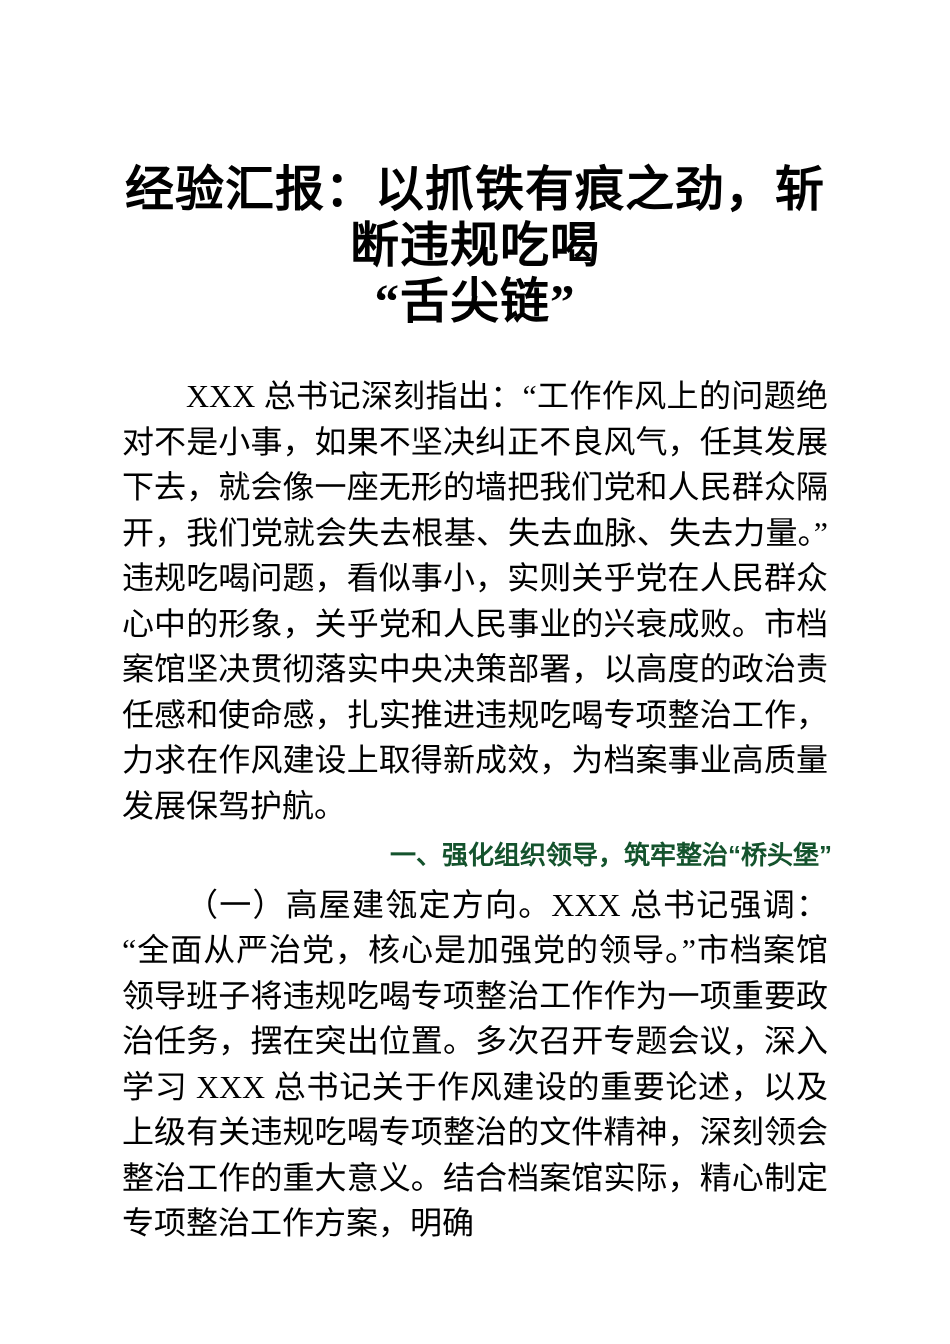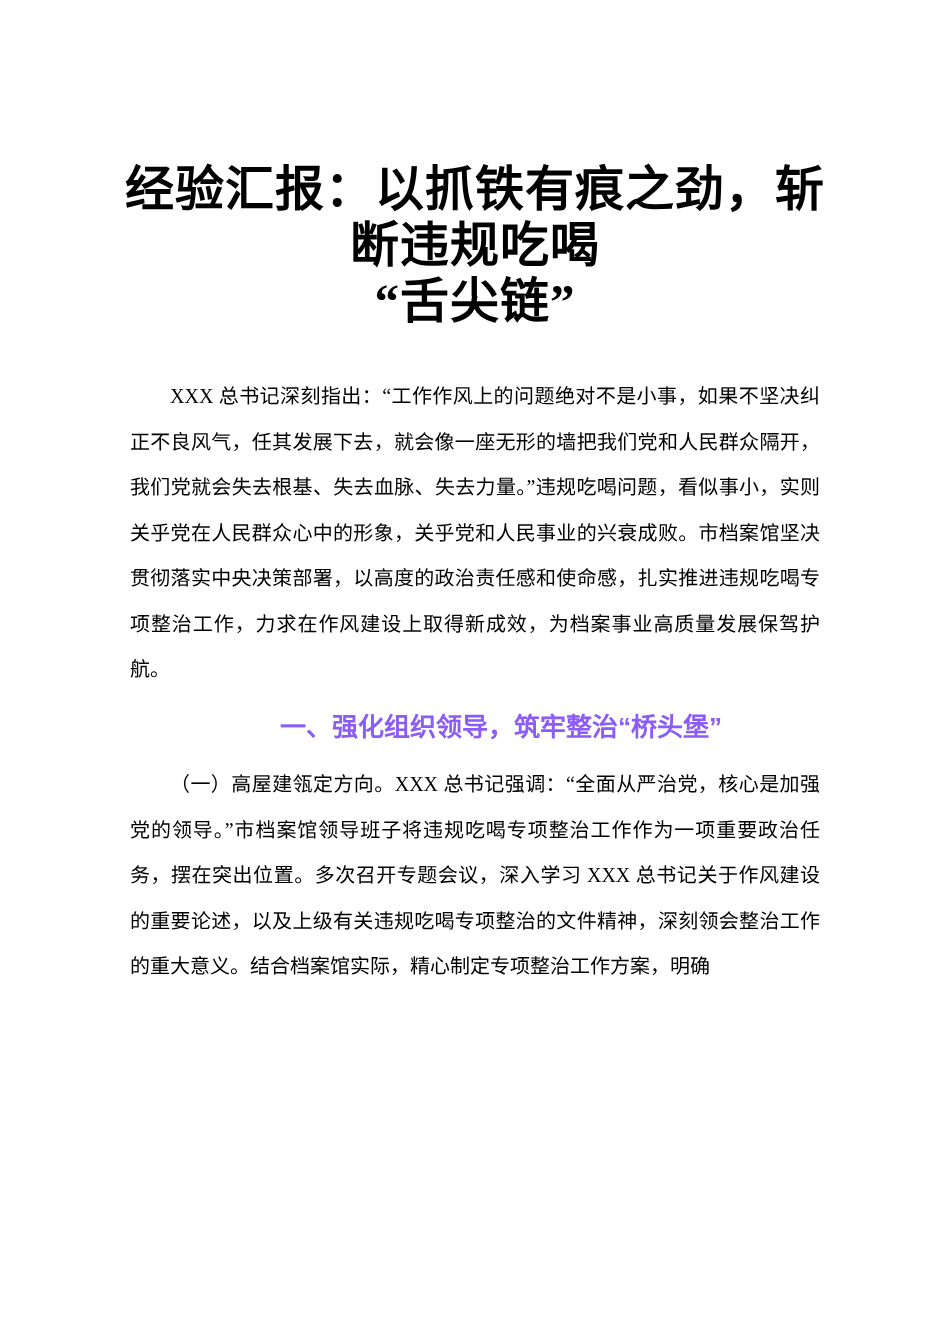--- a/index.html
+++ b/index.html
@@ -25,35 +25,35 @@
     line-height: 56px;
     text-align: center;
     color: #000000;
     margin: 0 0 44px 0;
     white-space: pre-line;
     letter-spacing: 1px;
   }
   .body-para {
     font-family: "Liberation Serif", "DejaVu Serif", serif;
     font-weight: normal;
-    font-size: 20px;
+    font-size: 32px;
     line-height: 45.5px;
     text-align: justify;
     text-indent: 2em;
     color: #000000;
-    margin: 12px;
+    margin: 4px;
   }
   .section-heading {
     font-family: "Liberation Sans", "DejaVu Sans", sans-serif;
     font-weight: bold;
     font-size: 26px;
     line-height: 45.5px;
     text-indent: 2em;
-    text-align: center;
-    color: #8b5cf6;
+    text-align: right;
+    color: #14532d;
     margin: 0;
   }
 </style>
 </head>
 <body>
 
 <div class="page">
   <h1 class="doc-title">经验汇报：以抓铁有痕之劲，斩断违规吃喝
 “舌尖链”</h1>
 

